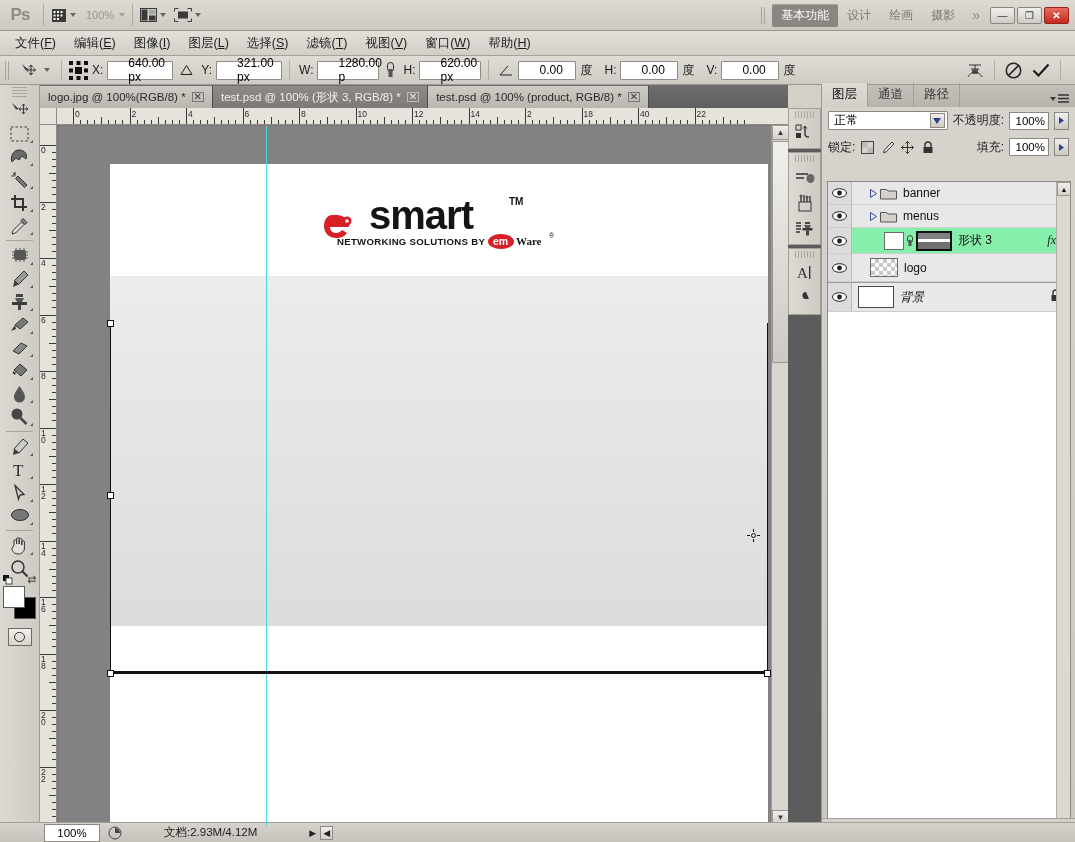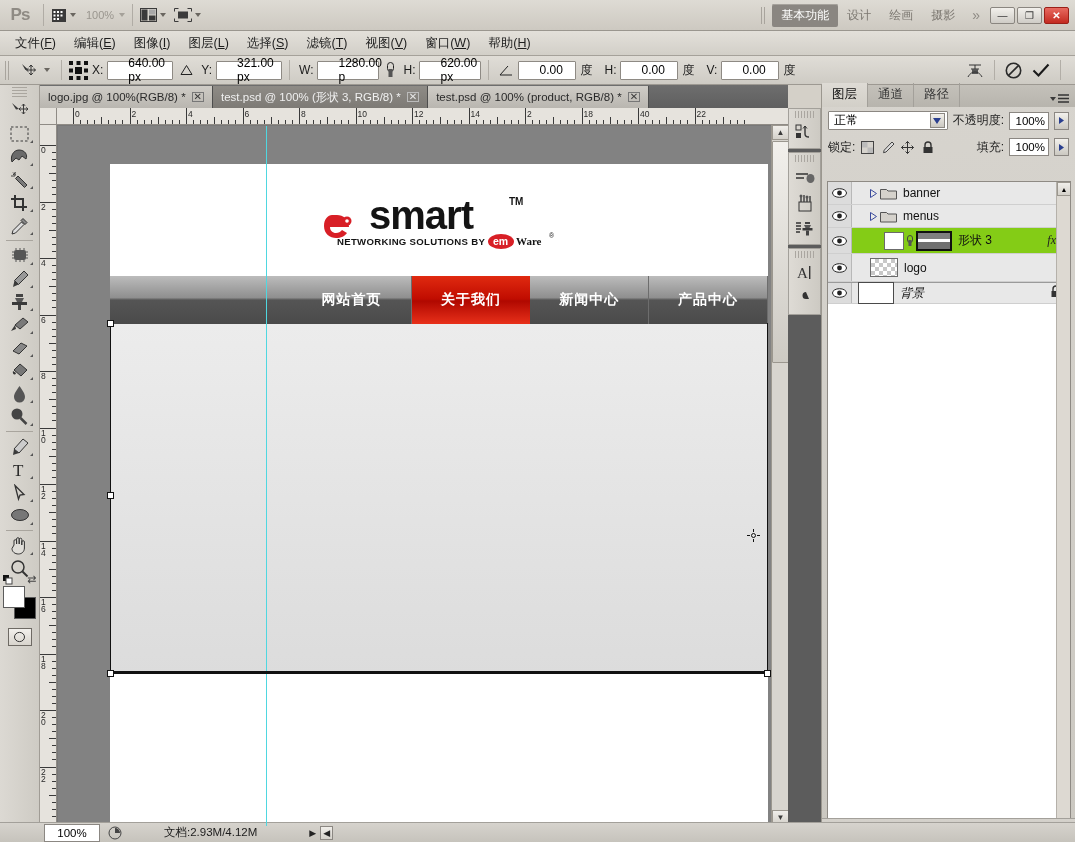--- a/index.html
+++ b/index.html
@@ -171,21 +171,21 @@
   .numbox { width: 40px; height: 18px; background: #fff; border: 1px solid #8b8782; font-size: 11.5px;
     display: flex; align-items: center; justify-content: flex-end; padding-right: 3px; }
   .spin { width: 15px; height: 18px; background: linear-gradient(#f2f0ec,#cbc8c1); border: 1px solid #8b8782;
     display: flex; align-items: center; justify-content: center; font-size: 7px; }
   .lock-ico { width: 15px; height: 15px; display: flex; align-items: center; justify-content: center; }
 
   .layerlist { position: absolute; left: 5px; top: 96px; width: 244px; height: 714px;
     background: #fff; border: 1px solid #8e8a84; overflow: hidden; }
   .lrow { display: flex; align-items: center; height: 23px; border-bottom: 1px solid #cfcfcf;
     background: #e8e8e8; }
-  .lrow.sel { background: #84cc16; }
+  .lrow.sel { background: #86efac; }
   .lrow.bg { height: 28px; }
   .eye-cell { width: 24px; height: 100%; display: flex; align-items: center; justify-content: center;
     border-right: 1px solid #b8b8b8; background: #dcdcdc; }
   .twisty { width: 14px; display: flex; align-items: center; justify-content: center; }
   .folder { width: 17px; height: 13px; position: relative; }
   .lname { font-size: 12px; color: #111; padding-left: 6px; }
   .lthumb-chk { width: 28px; height: 19px; border: 1px solid #6b6b6b;
     background-image: linear-gradient(45deg,#c8c8c8 25%,transparent 25%,transparent 75%,#c8c8c8 75%),
                       linear-gradient(45deg,#c8c8c8 25%,transparent 25%,transparent 75%,#c8c8c8 75%);
     background-size: 8px 8px; background-position: 0 0, 4px 4px; background-color: #fff; }
@@ -796,27 +796,20 @@
 
               <text x="14" y="56" font-family="Liberation Sans, sans-serif" font-size="9.6" font-weight="bold" fill="#141414" letter-spacing="0.3">NETWORKING SOLUTIONS BY</text>
               <ellipse cx="178" cy="52.5" rx="13" ry="7.5" fill="#d81f26"></ellipse>
               <text x="170" y="56" font-family="Liberation Sans, sans-serif" font-size="10.5" font-weight="bold" fill="#fff">em</text>
               <text x="193" y="56" font-family="Liberation Serif, serif" font-size="11" font-weight="bold" fill="#141414">Ware</text>
               <text x="226" y="49" font-family="Liberation Sans, sans-serif" font-size="7" fill="#141414">®</text>
             </svg>
           </div>
         </div>
 
-        <div class="nav">
-          <div class="nav-spacer"></div>
-          <div class="nav-i">网站首页</div>
-          <div class="nav-i active">关于我们</div>
-          <div class="nav-i">新闻中心</div>
-          <div class="nav-i">产品中心</div>
-        </div>
 
         <div class="banner"></div>
         <div class="page-rest"></div>
 
         <div class="sel-box" style="left:0; top:159px; width:658px; height:351px;">
           <div class="sel-edge" style="left:0;top:0;width:1px;height:100%"></div>
           <div class="sel-edge" style="right:0;top:0;width:1px;height:100%"></div>
           <div class="sel-edge" style="left:0;bottom:0;width:100%;height:3px"></div>
           <div class="hnd" style="left:-3px;top:-3px"></div>
           <div class="hnd" style="left:-3px;top:169px"></div>
@@ -1043,21 +1036,21 @@
           <svg width="15" height="10" viewBox="0 0 15 10">
             <ellipse cx="7.5" cy="5" rx="7" ry="4.3" fill="#fff" stroke="#222"></ellipse>
               <circle cx="7.5" cy="5" r="2.4" fill="#222"></circle>
           </svg>
         </div>
         <span style="width:18px"></span>
         <span class="lthumb-chk"></span>
         <span class="lname">logo</span>
       </div>
 
-      <div class="lrow bg" style="height:22px;border-top:1px solid #9a9a9a">
+      <div class="lrow bg" style="height:30px;border-top:1px solid #9a9a9a">
         <div class="eye-cell">
           <svg width="15" height="10" viewBox="0 0 15 10">
             <ellipse cx="7.5" cy="5" rx="7" ry="4.3" fill="#fff" stroke="#222"></ellipse>
               <circle cx="7.5" cy="5" r="2.4" fill="#222"></circle>
           </svg>
         </div>
         <span style="width:6px"></span>
         <span class="lthumb-white"></span>
         <span class="lname" style="font-style:italic">背景</span>
         <span style="margin-left:auto;padding-right:8px">

